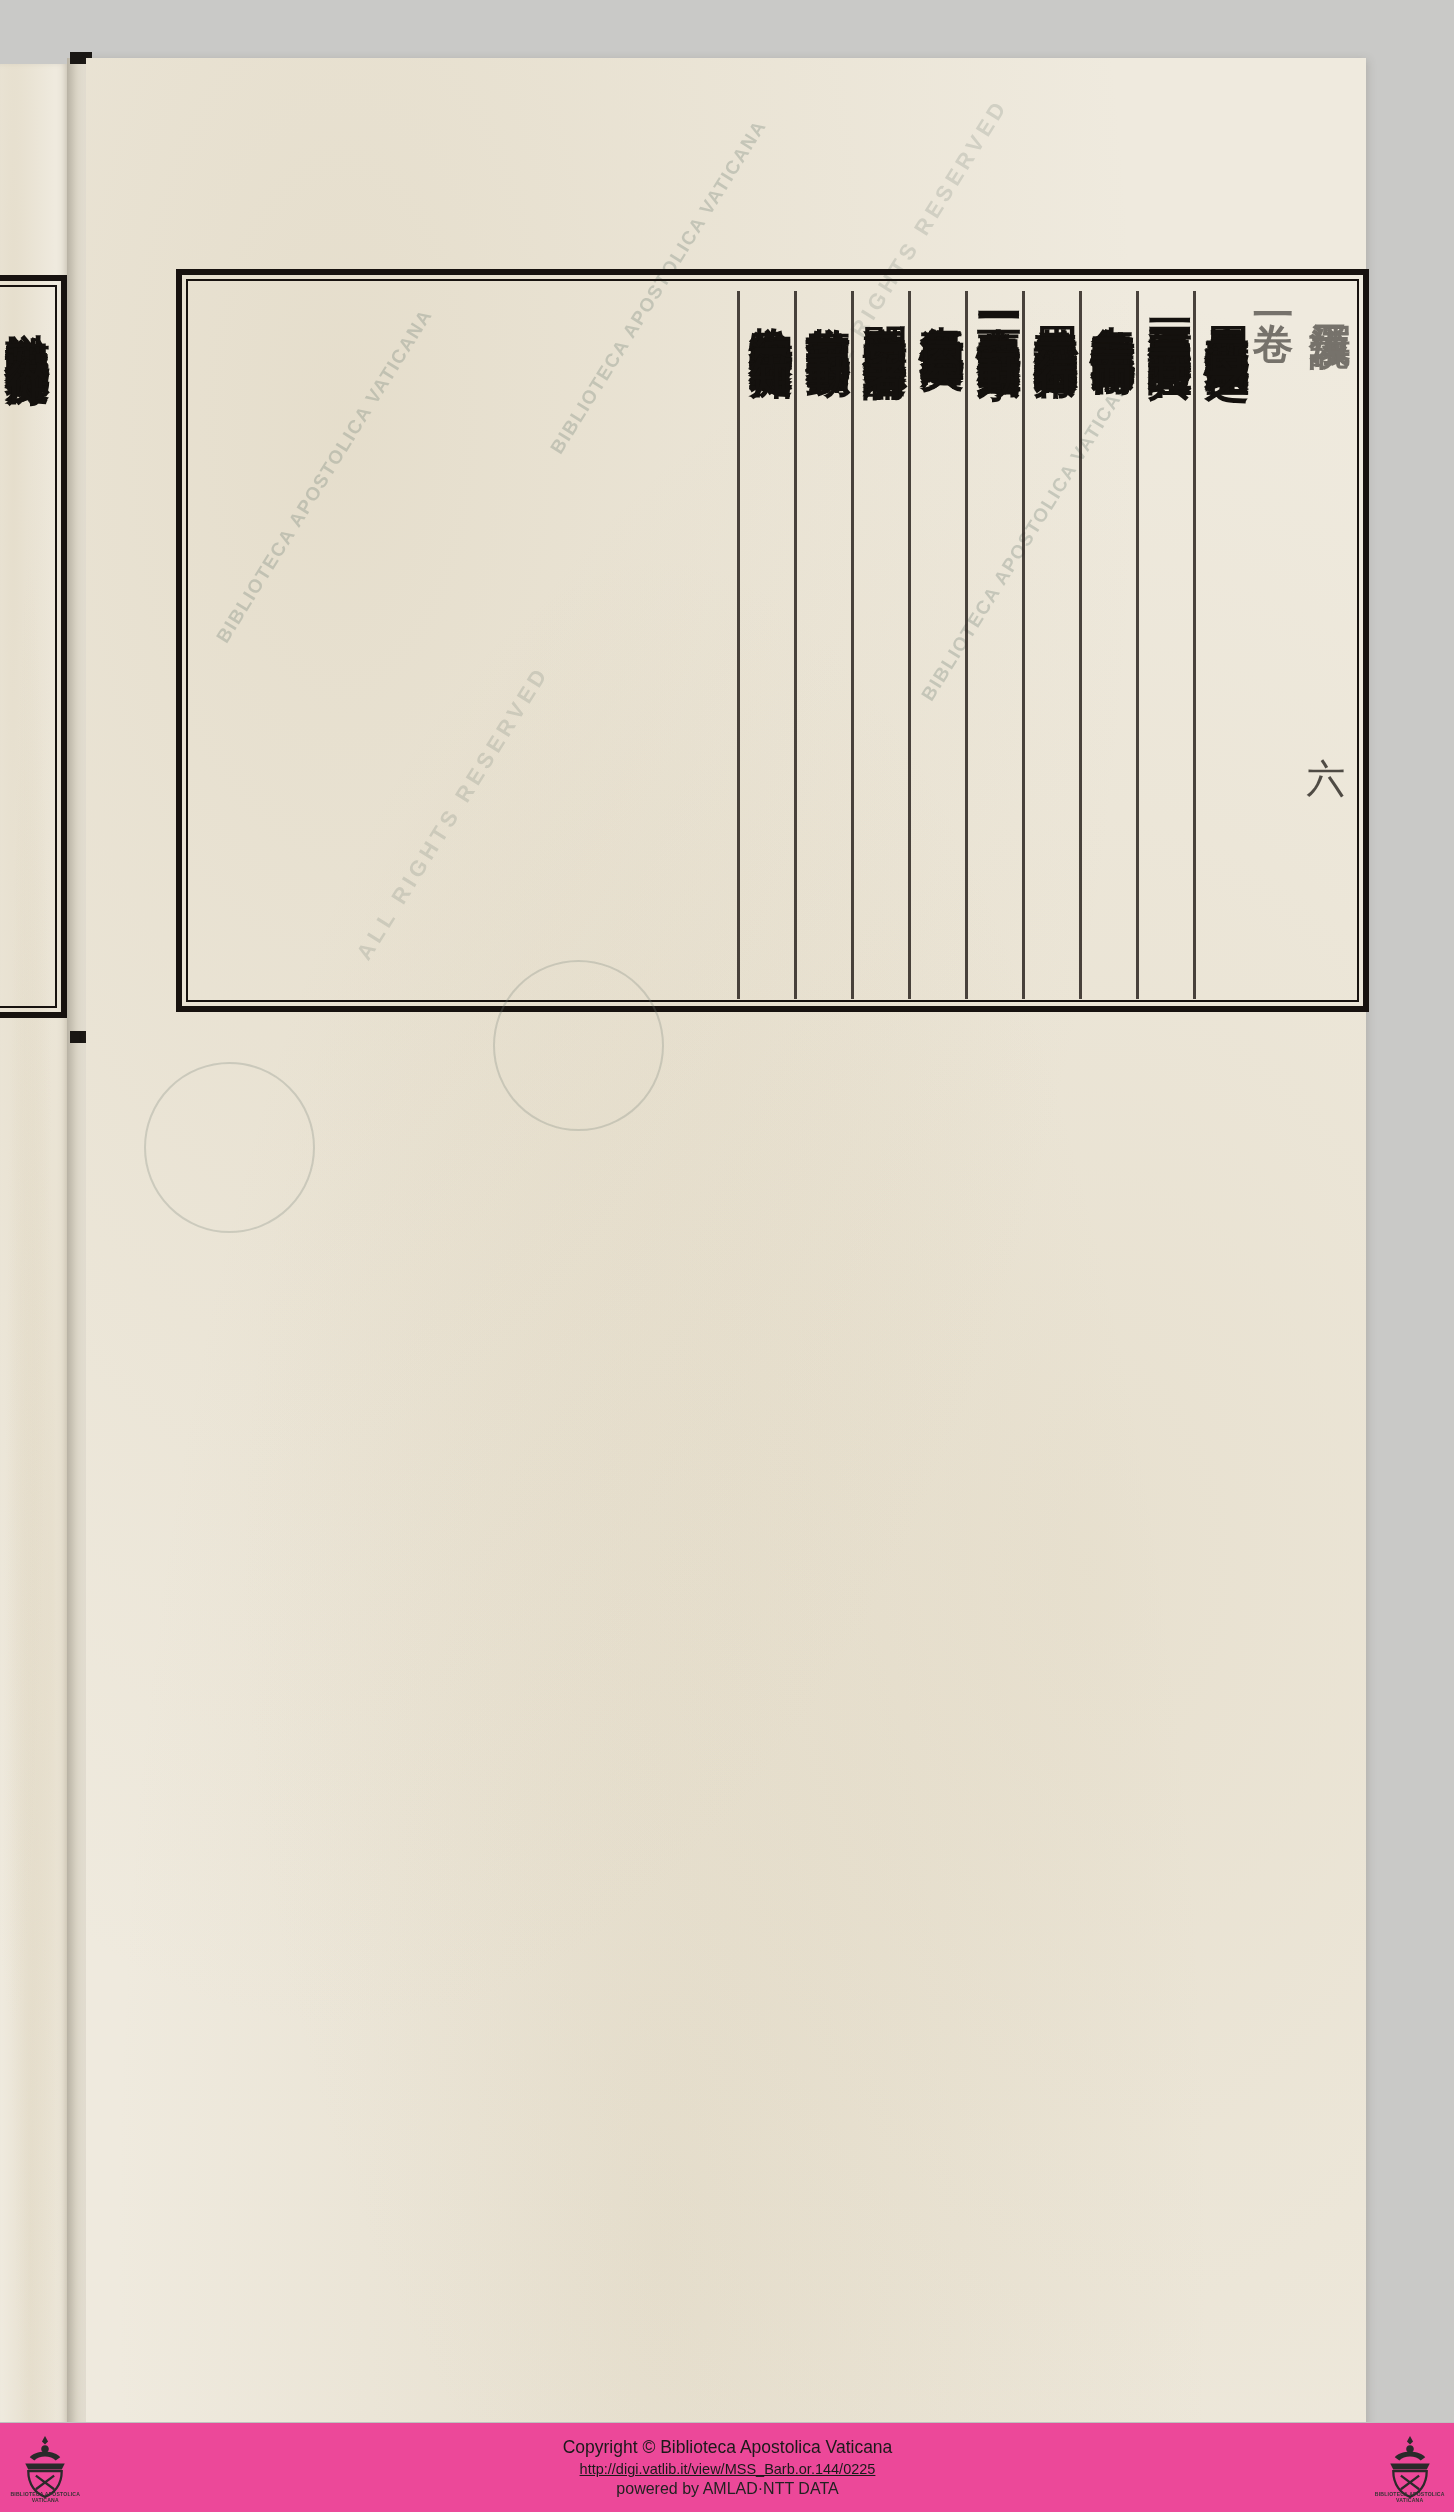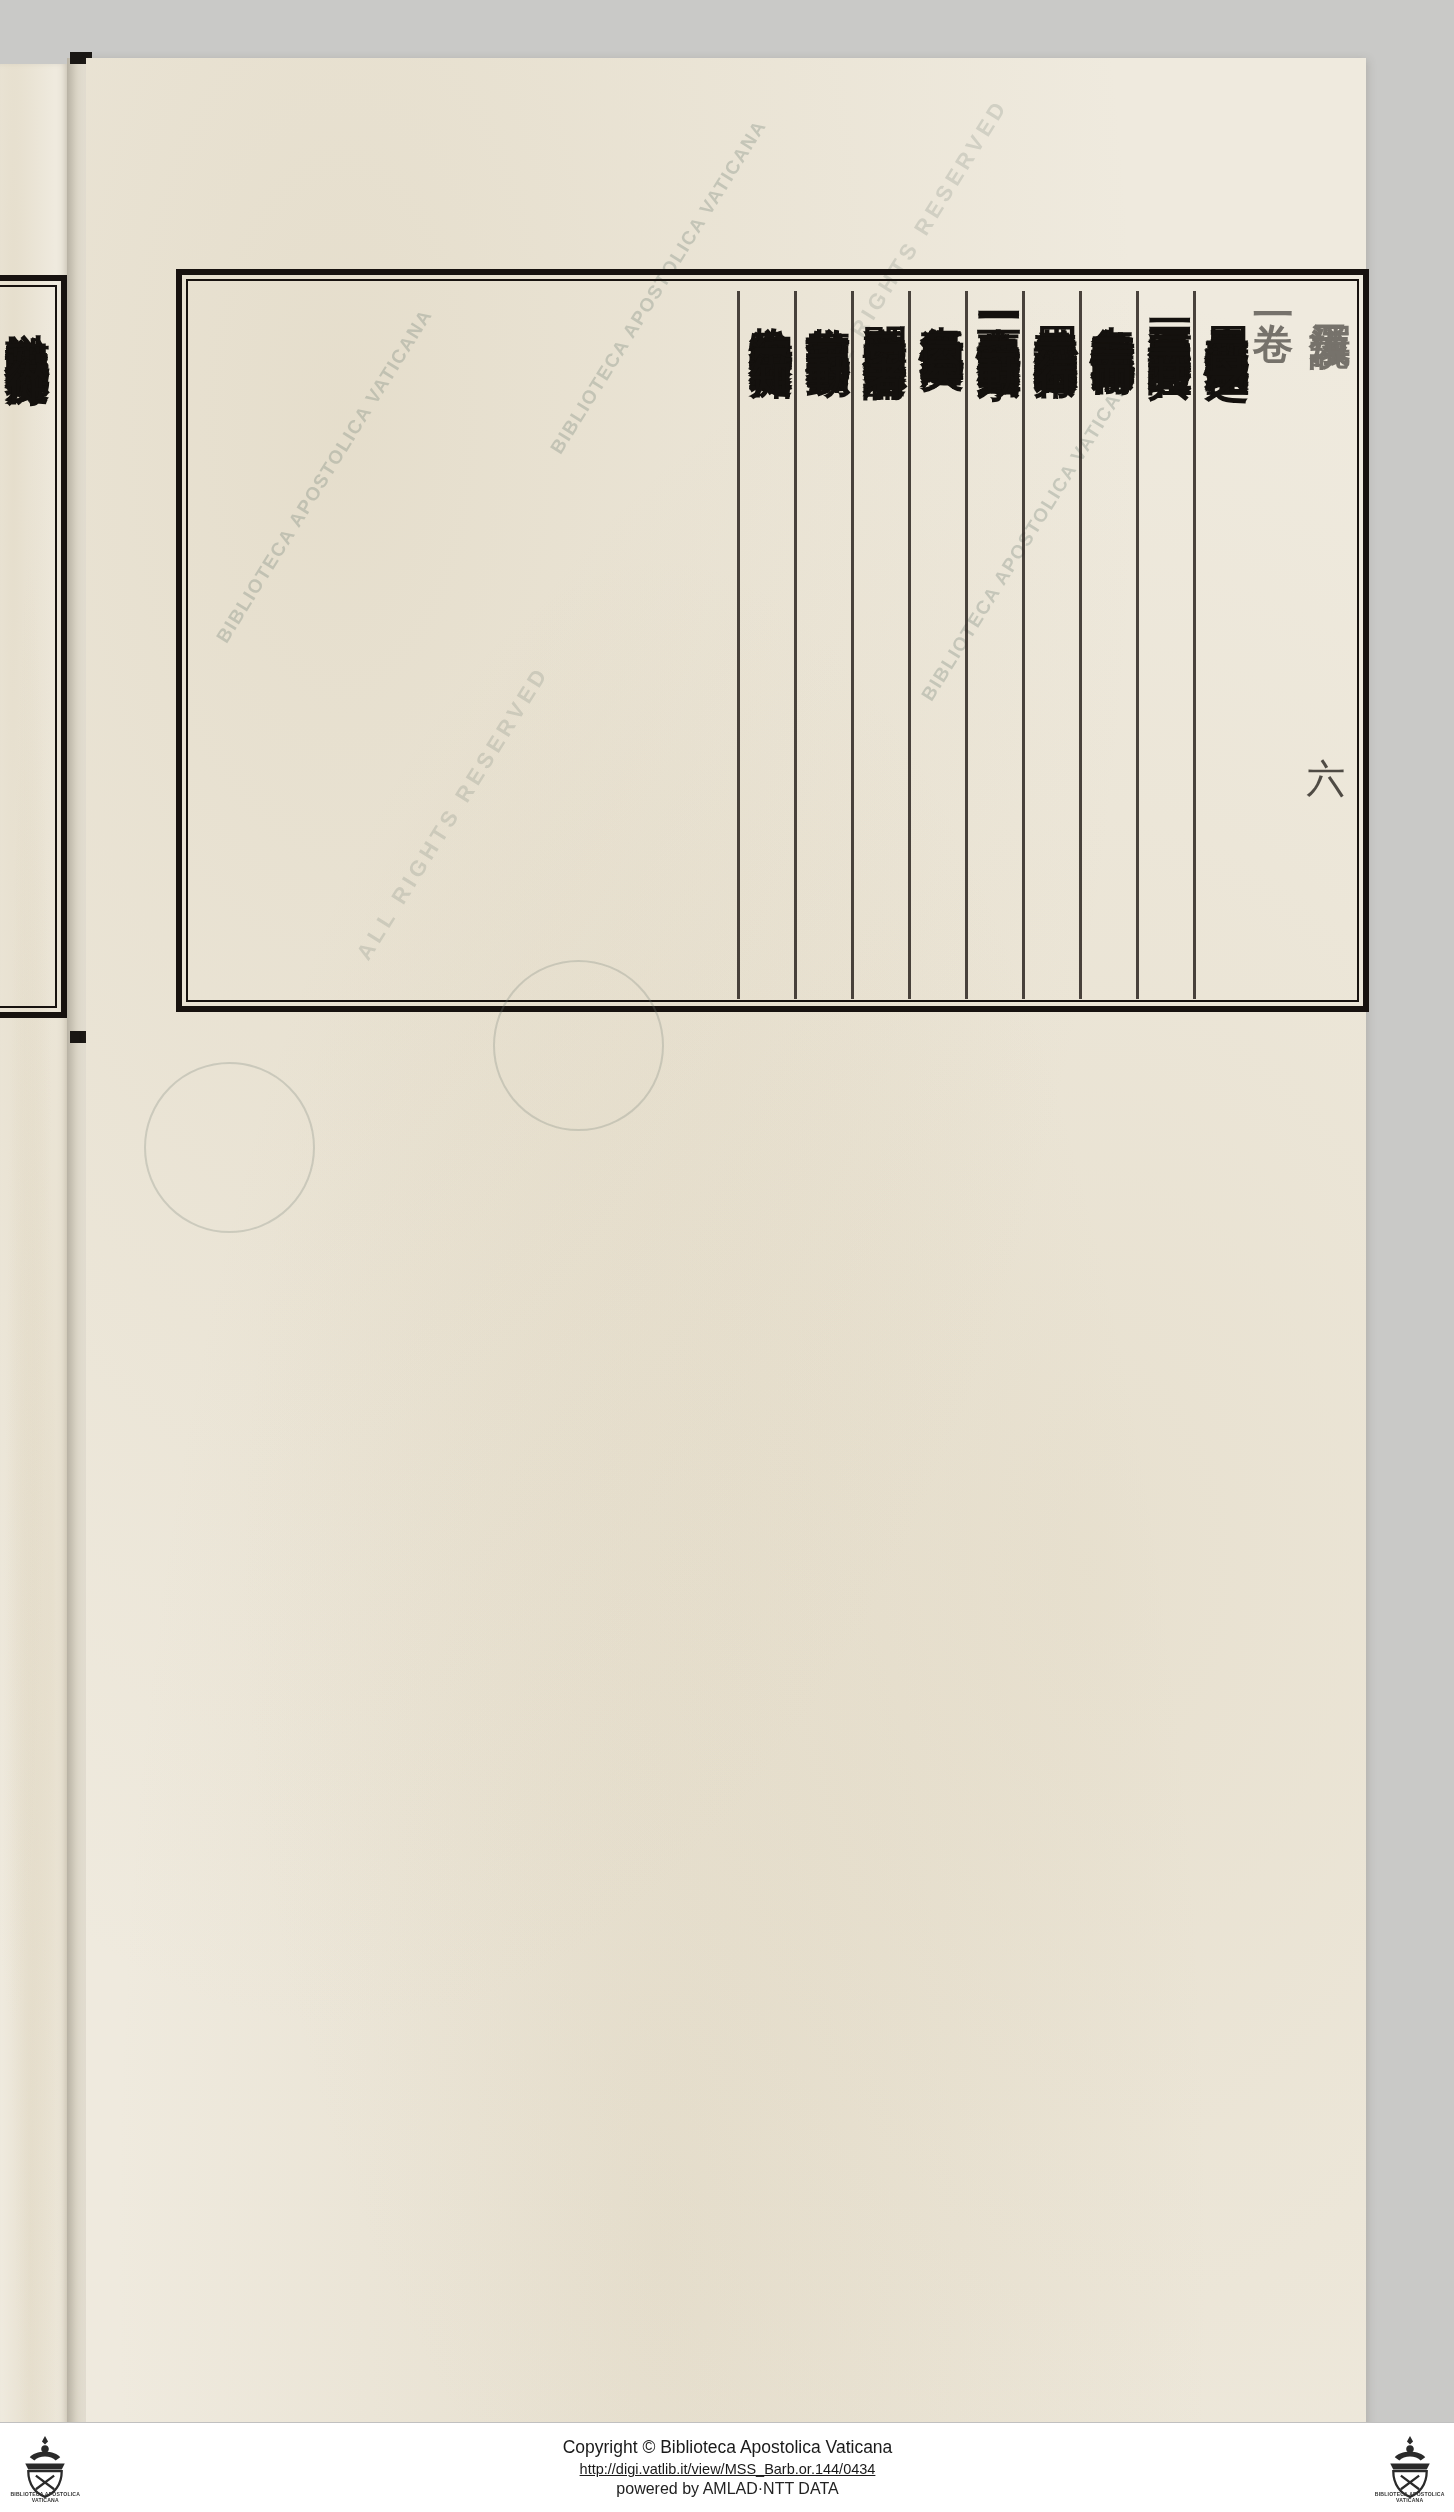--- a/index.html
+++ b/index.html
@@ -210,21 +210,21 @@
     pointer-events: none;
   }
 
   
   #footer {
     position: absolute;
     left: 0;
     bottom: 0;
     width: 1455px;
     height: 89px;
-    background: #ffffff;
+    background: #ec4899;
     border-top: 0.7px solid #c0c0c0;
     display: flex;
     align-items: center;
     justify-content: center;
   }
   #footer .ftext {
     text-align: center;
     font-family: "Liberation Sans", sans-serif;
     color: #1a1a1a;
   }
@@ -321,21 +321,21 @@
           <path d="M24 44 h52 l-4 8 h-44z"></path>
           <path d="M28 54 c0 18 10 30 22 34 12-4 22-16 22-34z" fill="none" stroke="#2a2a2a" stroke-width="3"></path>
           <path d="M38 60 l24 18 M62 60 l-24 18" stroke="#2a2a2a" stroke-width="3" fill="none"></path>
         </g>
       </svg>
       <div class="ct">BIBLIOTECA APOSTOLICA VATICANA</div>
     </div>
 
     <div class="ftext">
       <div class="line1">Copyright © Biblioteca Apostolica Vaticana</div>
-      <div class="line2">http://digi.vatlib.it/view/MSS_Barb.or.144/0434</div>
+      <div class="line2">http://digi.vatlib.it/view/MSS_Barb.or.144/0225</div>
       <div class="line3">powered by AMLAD·NTT DATA</div>
     </div>
 
     <div class="crest right">
       <svg viewBox="0 0 100 100" aria-hidden="true">
         <g fill="#2a2a2a">
           <path d="M50 8 l4 7 -4 4 -4 -4z"></path>
           <path d="M50 20 c-3 0 -5 2 -5 5 0 3 2 5 5 5 3 0 5-2 5-5 0-3-2-5-5-5z"></path>
           <path d="M30 36 c6-10 34-10 40 0 l-6 4 c-6-7-22-7-28 0z"></path>
           <path d="M24 44 h52 l-4 8 h-44z"></path>

